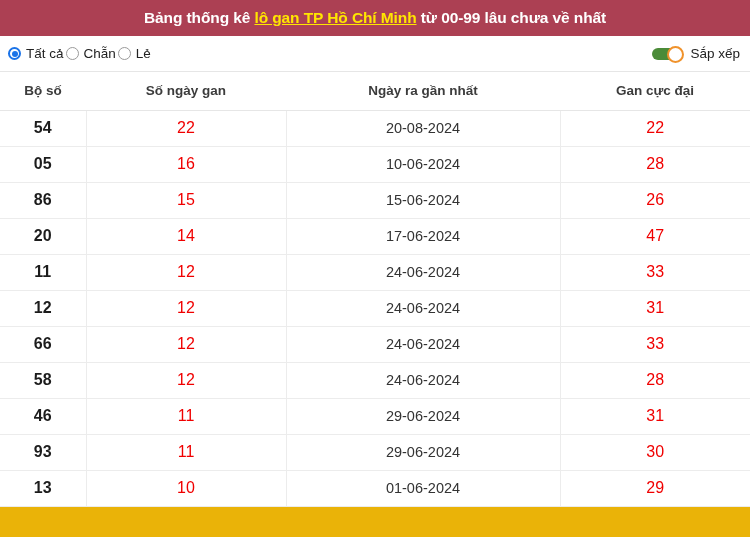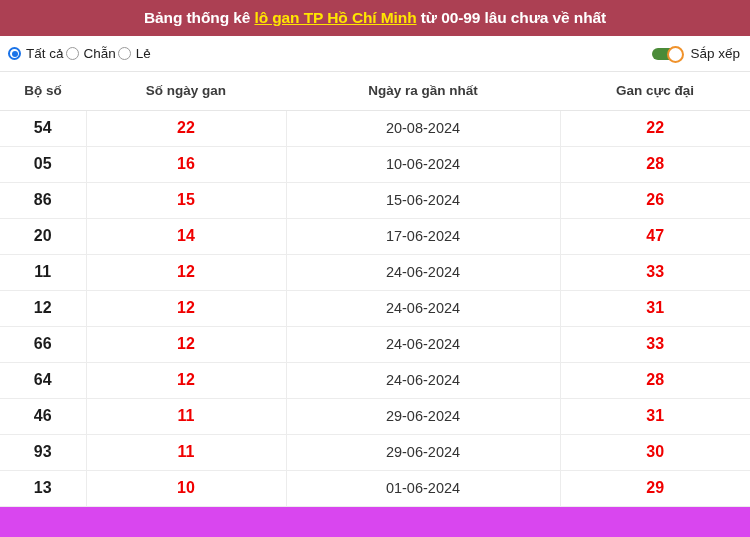--- a/index.html
+++ b/index.html
@@ -9,21 +9,21 @@
     height: 537px;
     overflow: hidden;
     background: #ffffff;
     font-family: "Liberation Sans", sans-serif;
   }
 
   #app {
     width: 750px;
     height: 537px;
     position: relative;
-    background: #d946ef;
+    background: #eab308;
   }
 
   
   .title-banner {
     height: 36px;
     background: #ac4053;
     display: flex;
     align-items: center;
     justify-content: center;
     text-align: center;
@@ -164,21 +164,21 @@
   }
   .stats-table td:last-child { border-right: none; }
 
   .cell-num {
     font-size: 16px;
     font-weight: bold;
     color: #1c1c1c;
   }
   .cell-red {
     font-size: 16px;
-    font-weight: bold;
+    font-weight: normal;
     color: #f00000;
   }
   .cell-date {
     font-size: 14.5px;
     font-weight: normal;
     color: #333333;
   }
 </style>
 </head>
 <body>
@@ -270,21 +270,21 @@
           <td><span class="cell-date">24-06-2024</span></td>
           <td><span class="cell-red">31</span></td>
         </tr>
         <tr>
           <td><span class="cell-num">66</span></td>
           <td><span class="cell-red">12</span></td>
           <td><span class="cell-date">24-06-2024</span></td>
           <td><span class="cell-red">33</span></td>
         </tr>
         <tr>
-          <td><span class="cell-num">64</span></td>
+          <td><span class="cell-num">58</span></td>
           <td><span class="cell-red">12</span></td>
           <td><span class="cell-date">24-06-2024</span></td>
           <td><span class="cell-red">28</span></td>
         </tr>
         <tr>
           <td><span class="cell-num">46</span></td>
           <td><span class="cell-red">11</span></td>
           <td><span class="cell-date">29-06-2024</span></td>
           <td><span class="cell-red">31</span></td>
         </tr>

